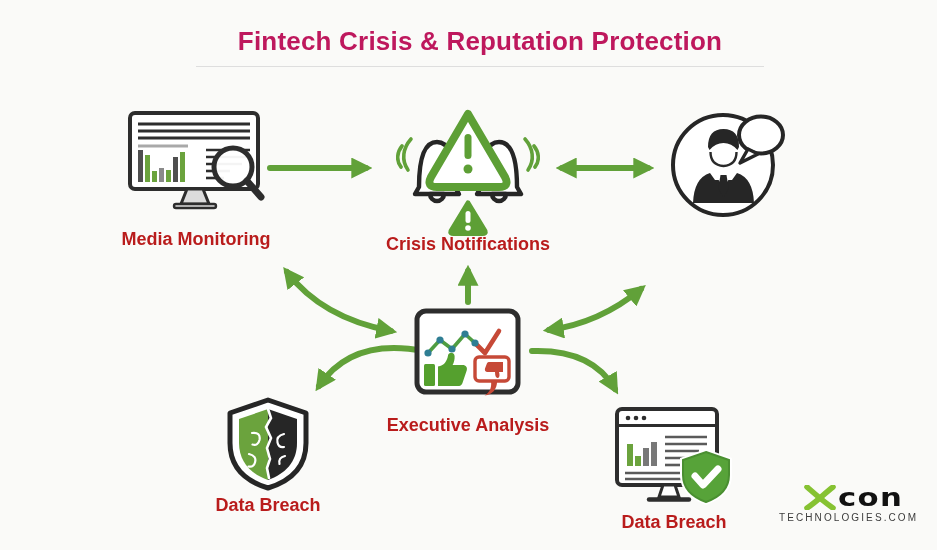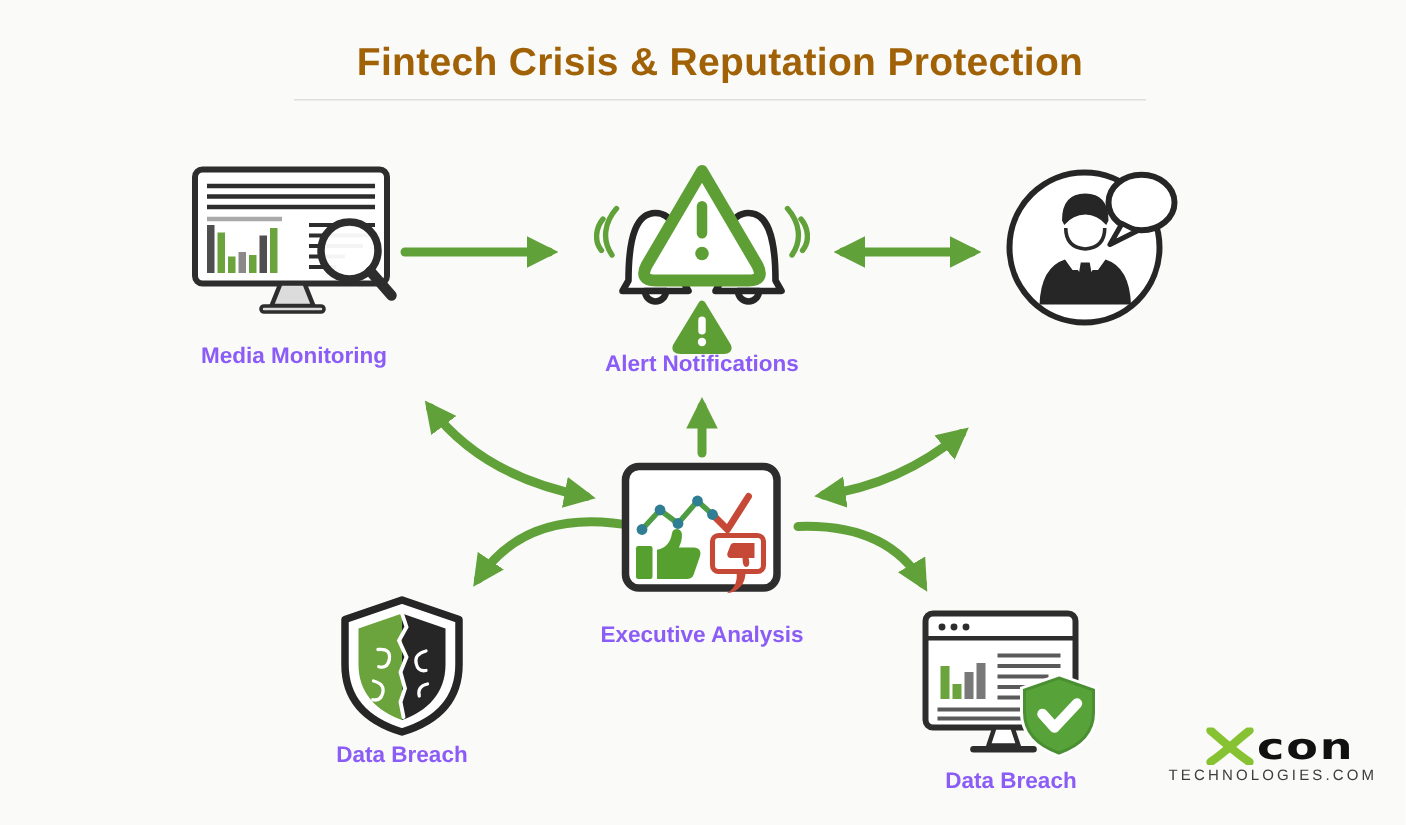--- a/index.html
+++ b/index.html
@@ -2,28 +2,28 @@
 <html><head>
 <meta charset="utf-8">
 <style>
   html,body{margin:0;padding:0;background:#fff;}
   .stage{
     position:relative;width:937px;height:550px;background:#fafaf8;
     font-family:"Liberation Sans",sans-serif;overflow:hidden;
   }
   header{position:absolute;left:196px;top:26px;width:568px;text-align:center;}
   .title{
-    margin:0;font-size:26px;font-weight:700;color:#a16207;letter-spacing:.2px;
+    margin:0;font-size:26px;font-weight:700;color:#be185d;letter-spacing:.2px;
   }
   .title-rule{height:1px;background:#dedede;margin-top:9px;}
   .arrows{position:absolute;left:0;top:0;pointer-events:none;}
   .node{position:absolute;text-align:center;}
   .node svg{display:block;margin:0 auto;}
   .node-label{
-    font-size:15px;font-weight:700;color:#8b5cf6;line-height:1.32;text-align:center;
+    font-size:18px;font-weight:700;color:#b91c1c;line-height:1.32;text-align:center;
   }
   .nl-media{margin-top:17px;}
   .nl-alert{margin-top:-3px;}
   .nl-exec{margin-top:7px;}
   .nl-sent{margin-top:9px;}
   .nl-db-l{margin-top:3px;}
   .nl-db-r{margin-top:5px;}
   .logo{position:absolute;left:779px;top:485px;width:134px;text-align:center;}
   .logo-row{display:flex;align-items:center;justify-content:center;gap:2px;}
   .logo-con{
@@ -119,21 +119,21 @@
         <rect x="68.5" y="28" width="7" height="25" rx="3.5" fill="#5d9f35"></rect>
         <circle cx="72" cy="63" r="4.5" fill="#5d9f35"></circle>
       </g>
 
       <g>
         <path d="M72,97 L89,125 Q90,127.5 86.5,127.5 H57.5 Q54,127.5 55,125 Z" fill="#5d9f35" stroke="#5d9f35" stroke-width="5" stroke-linejoin="round"></path>
         <rect x="69.5" y="105" width="5" height="12" rx="2.5" fill="#fff"></rect>
         <circle cx="72" cy="122" r="2.8" fill="#fff"></circle>
       </g>
     </svg>
-    <div class="node-label nl-alert">Alert Notifications</div>
+    <div class="node-label nl-alert">Crisis Notifications</div>
   </div>
 
   <div class="node" style="left:637px;top:108px;width:180px;">
     <svg width="124" height="112" viewBox="0 0 124 112">
       <circle cx="58" cy="57" r="50" fill="#fff" stroke="#262626" stroke-width="4"></circle>
       <g>
         <path d="M43,39 q0,-18 15.5,-18 q15.5,0 15.5,18 l-1.5,3 q-6,-7 -14,-7 q-8,0 -14,7 Z" fill="#262626"></path>
         <path d="M45.5,44 q0,13 13,14 q13,-1 13,-14" stroke="#2a2a2a" stroke-width="2.4" fill="none"></path>
         <path d="M28,95 q1,-25 17,-30 l5,7 h17 l5,-7 q16,5 17,30 Z" fill="#262626"></path>
         <polygon points="50,66 67,66 58.5,80" fill="#fff"></polygon>

